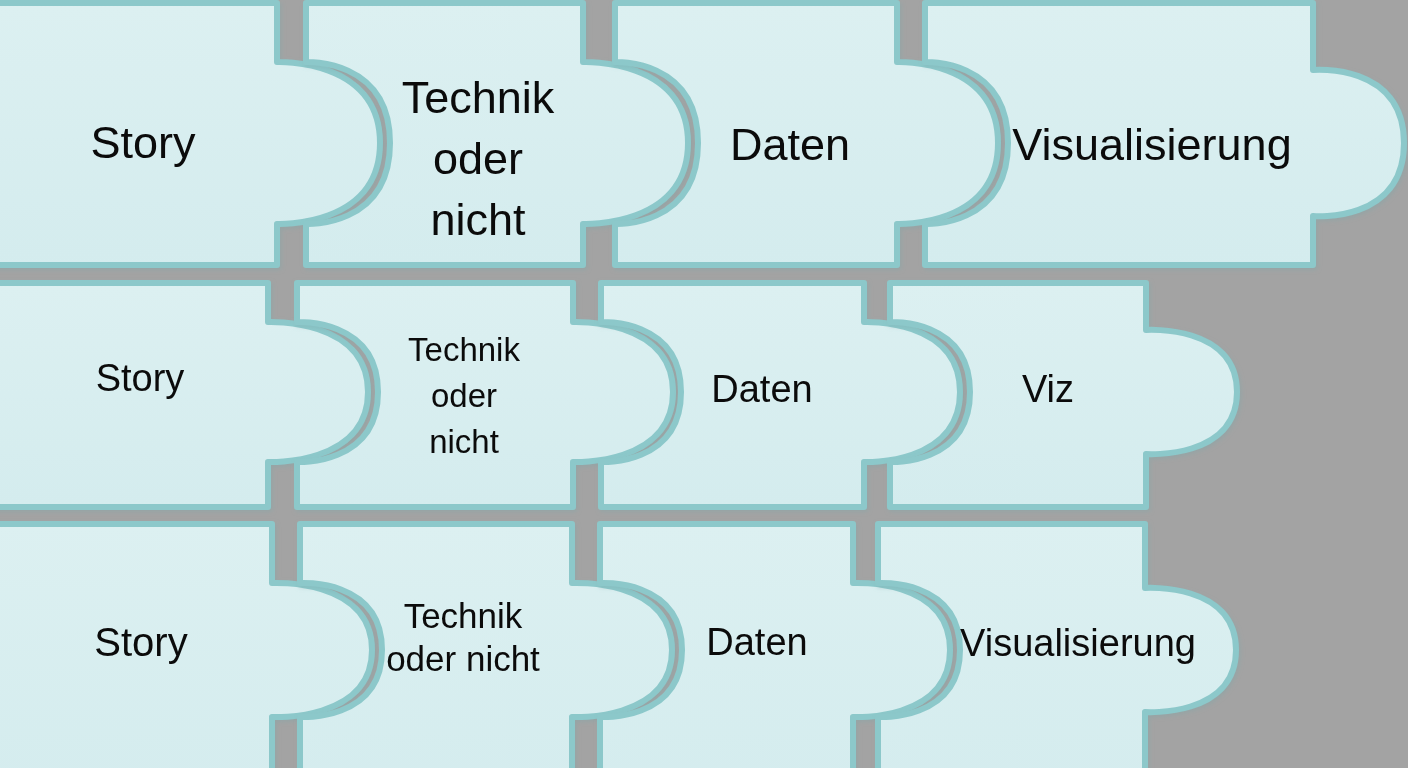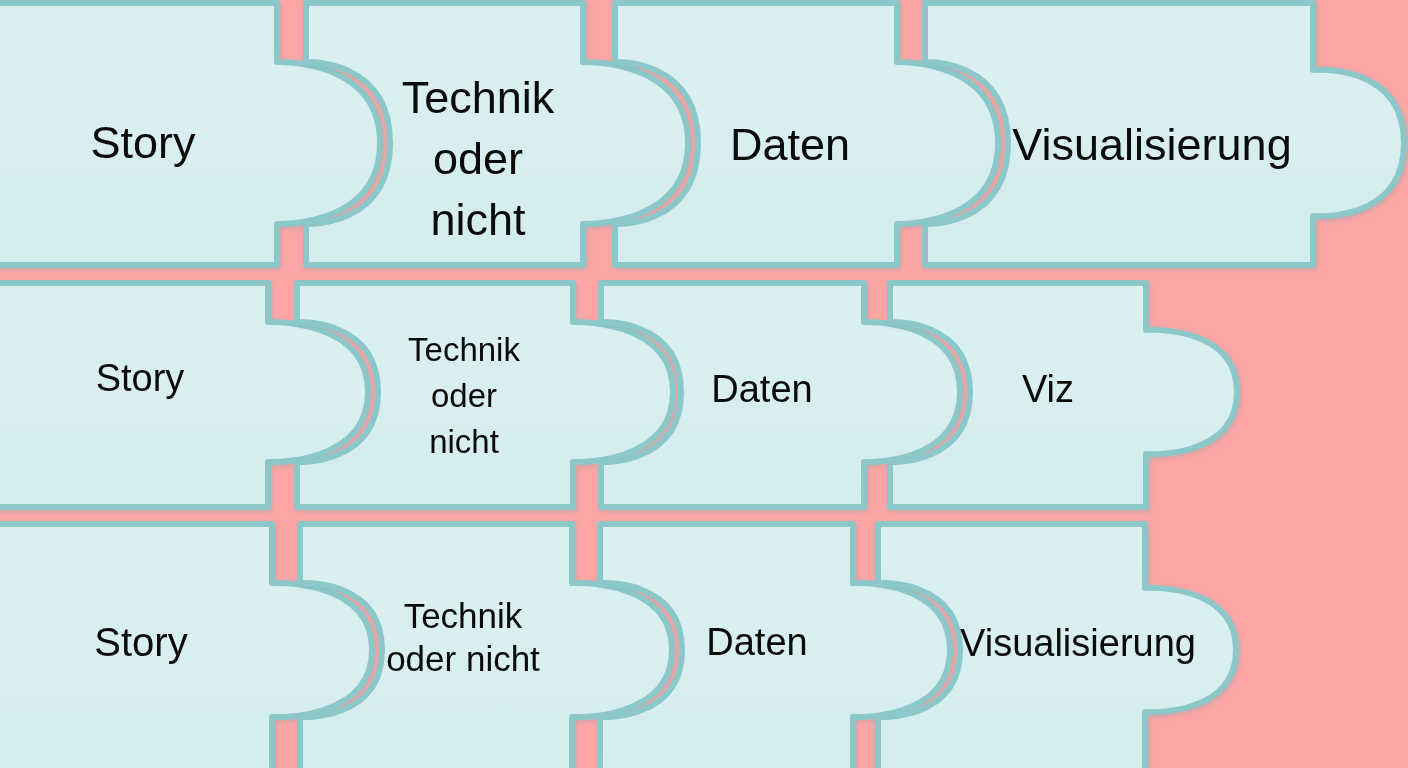--- a/index.html
+++ b/index.html
@@ -10,21 +10,21 @@
   body {
     width: 1408px;
     height: 768px;
     overflow: hidden;
     font-family: "Liberation Sans", sans-serif;
   }
   #stage {
     position: relative;
     width: 1408px;
     height: 768px;
-    background: #fca5a5;
+    background: #a3a3a3;
   }
   #puzzle-svg {
     position: absolute;
     left: 0;
     top: 0;
     width: 1408px;
     height: 768px;
     display: block;
   }
   .piece-shape {

